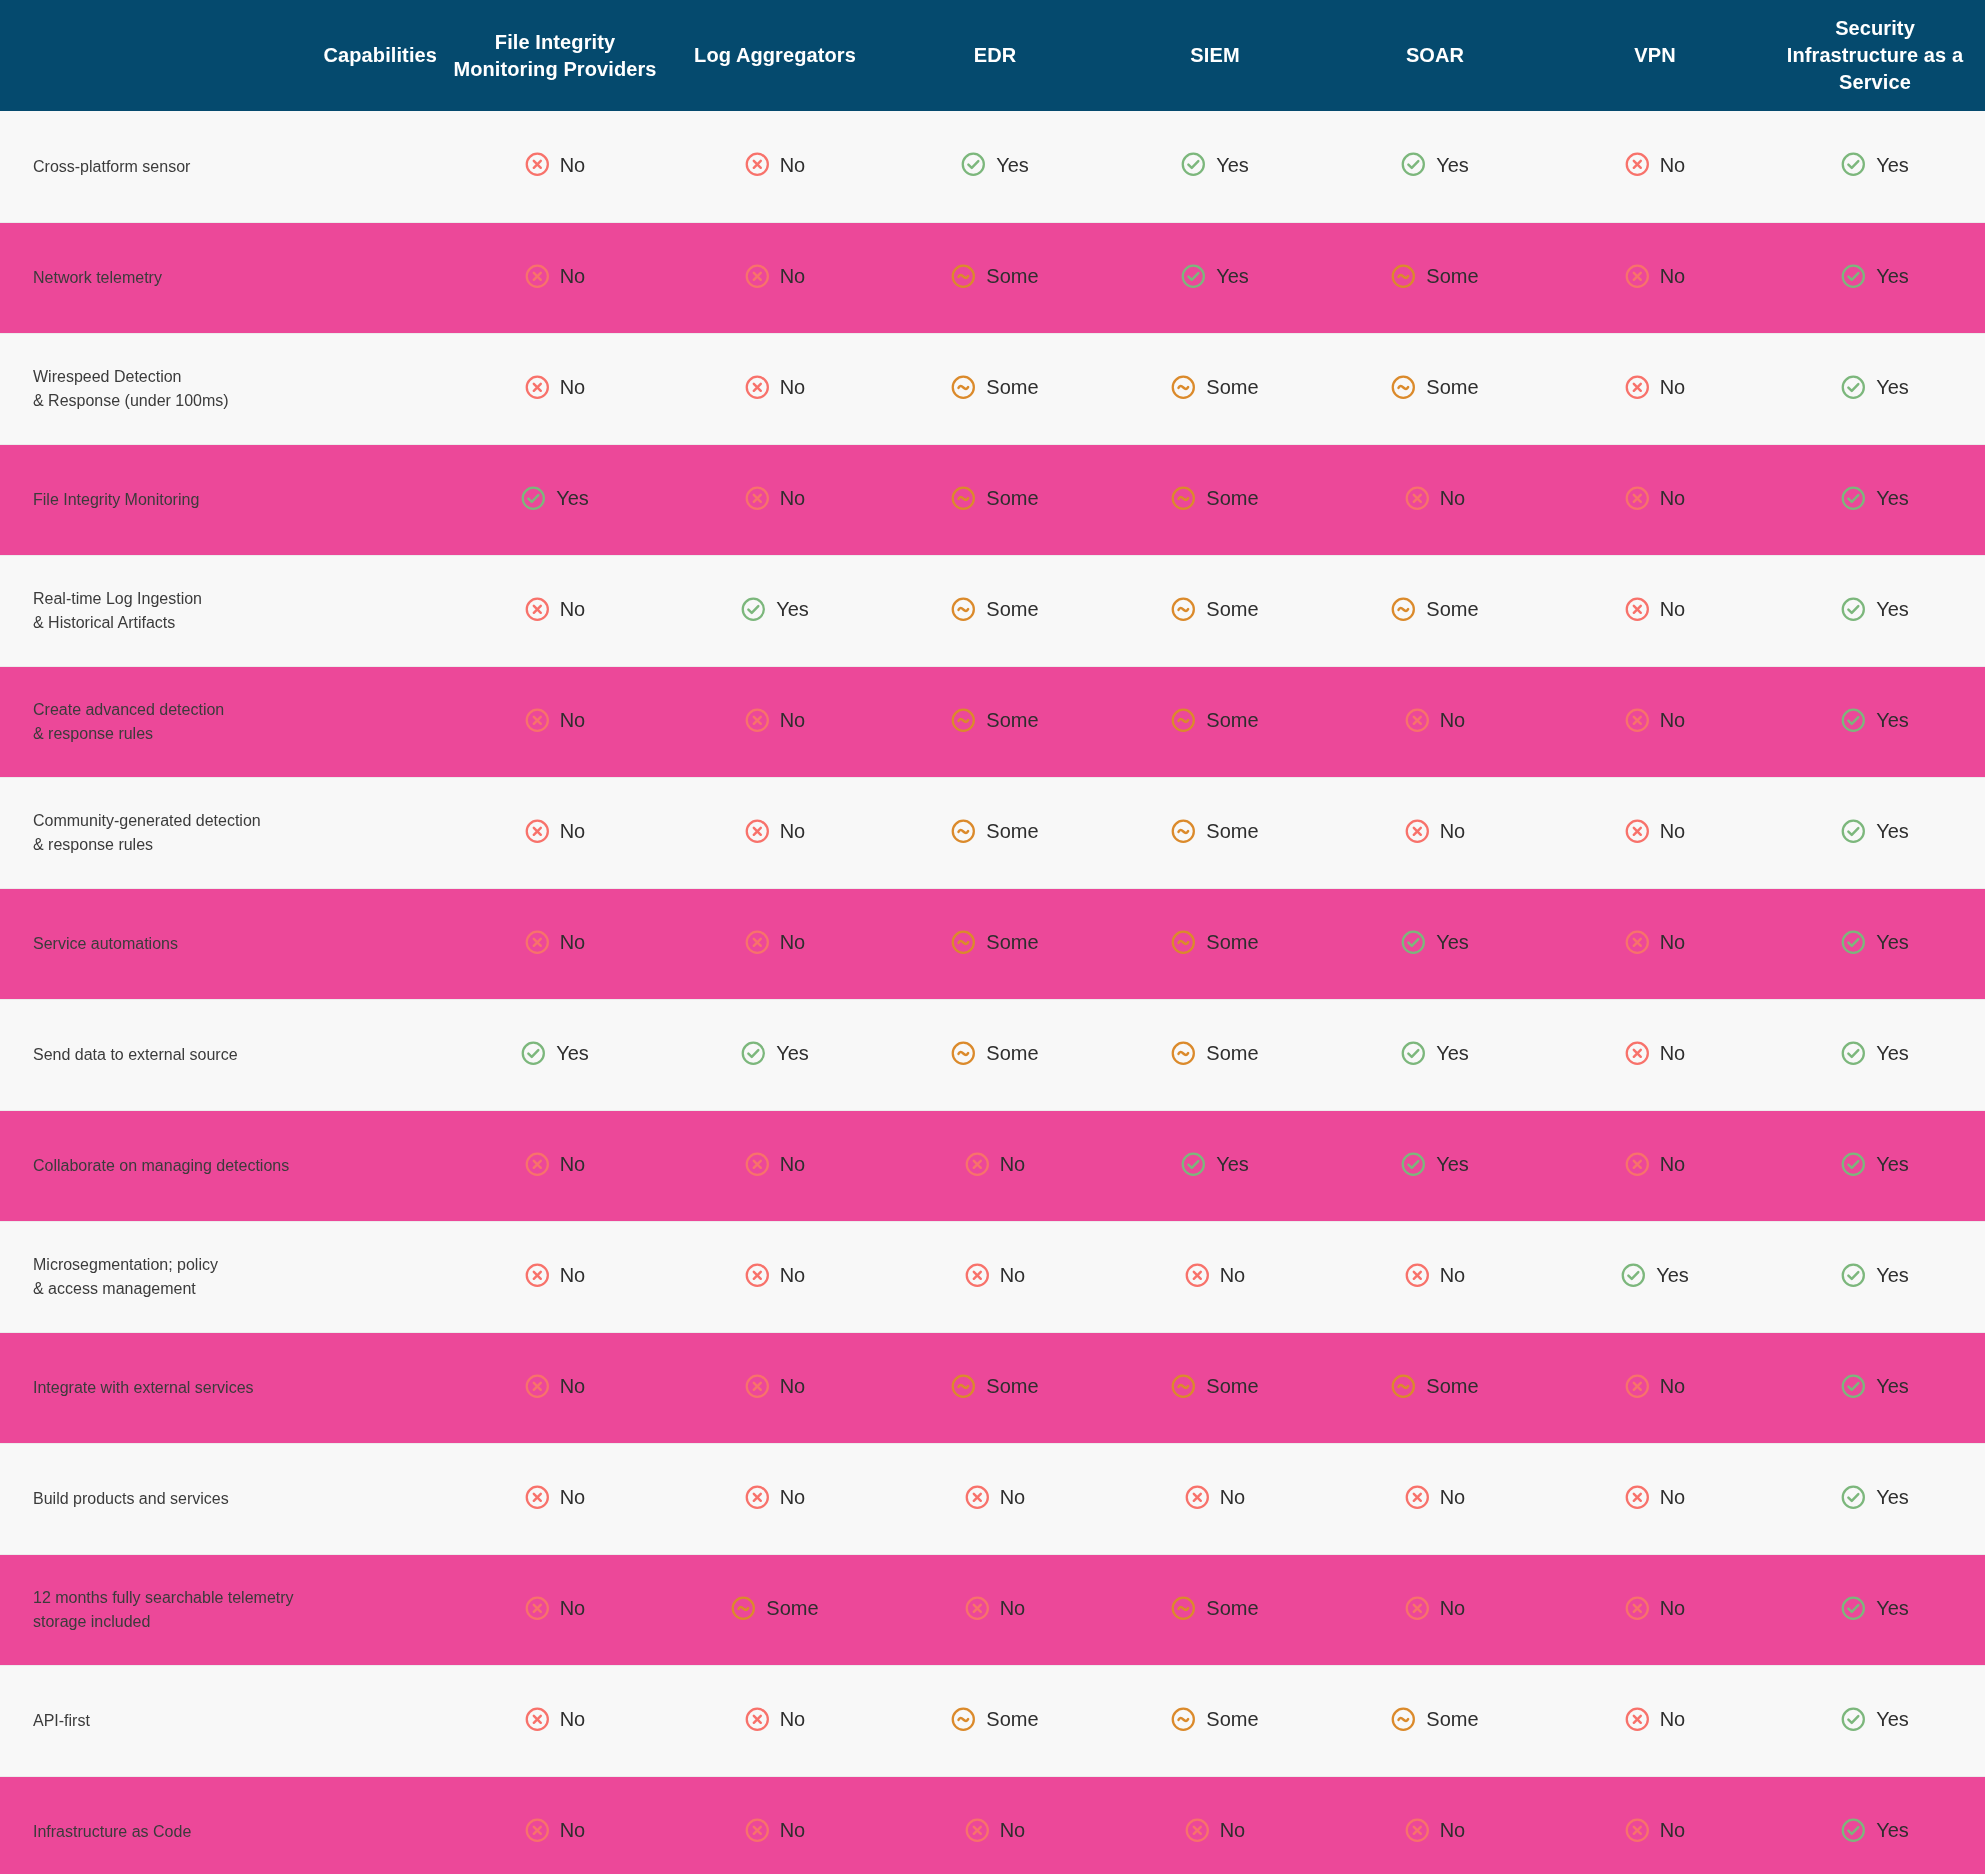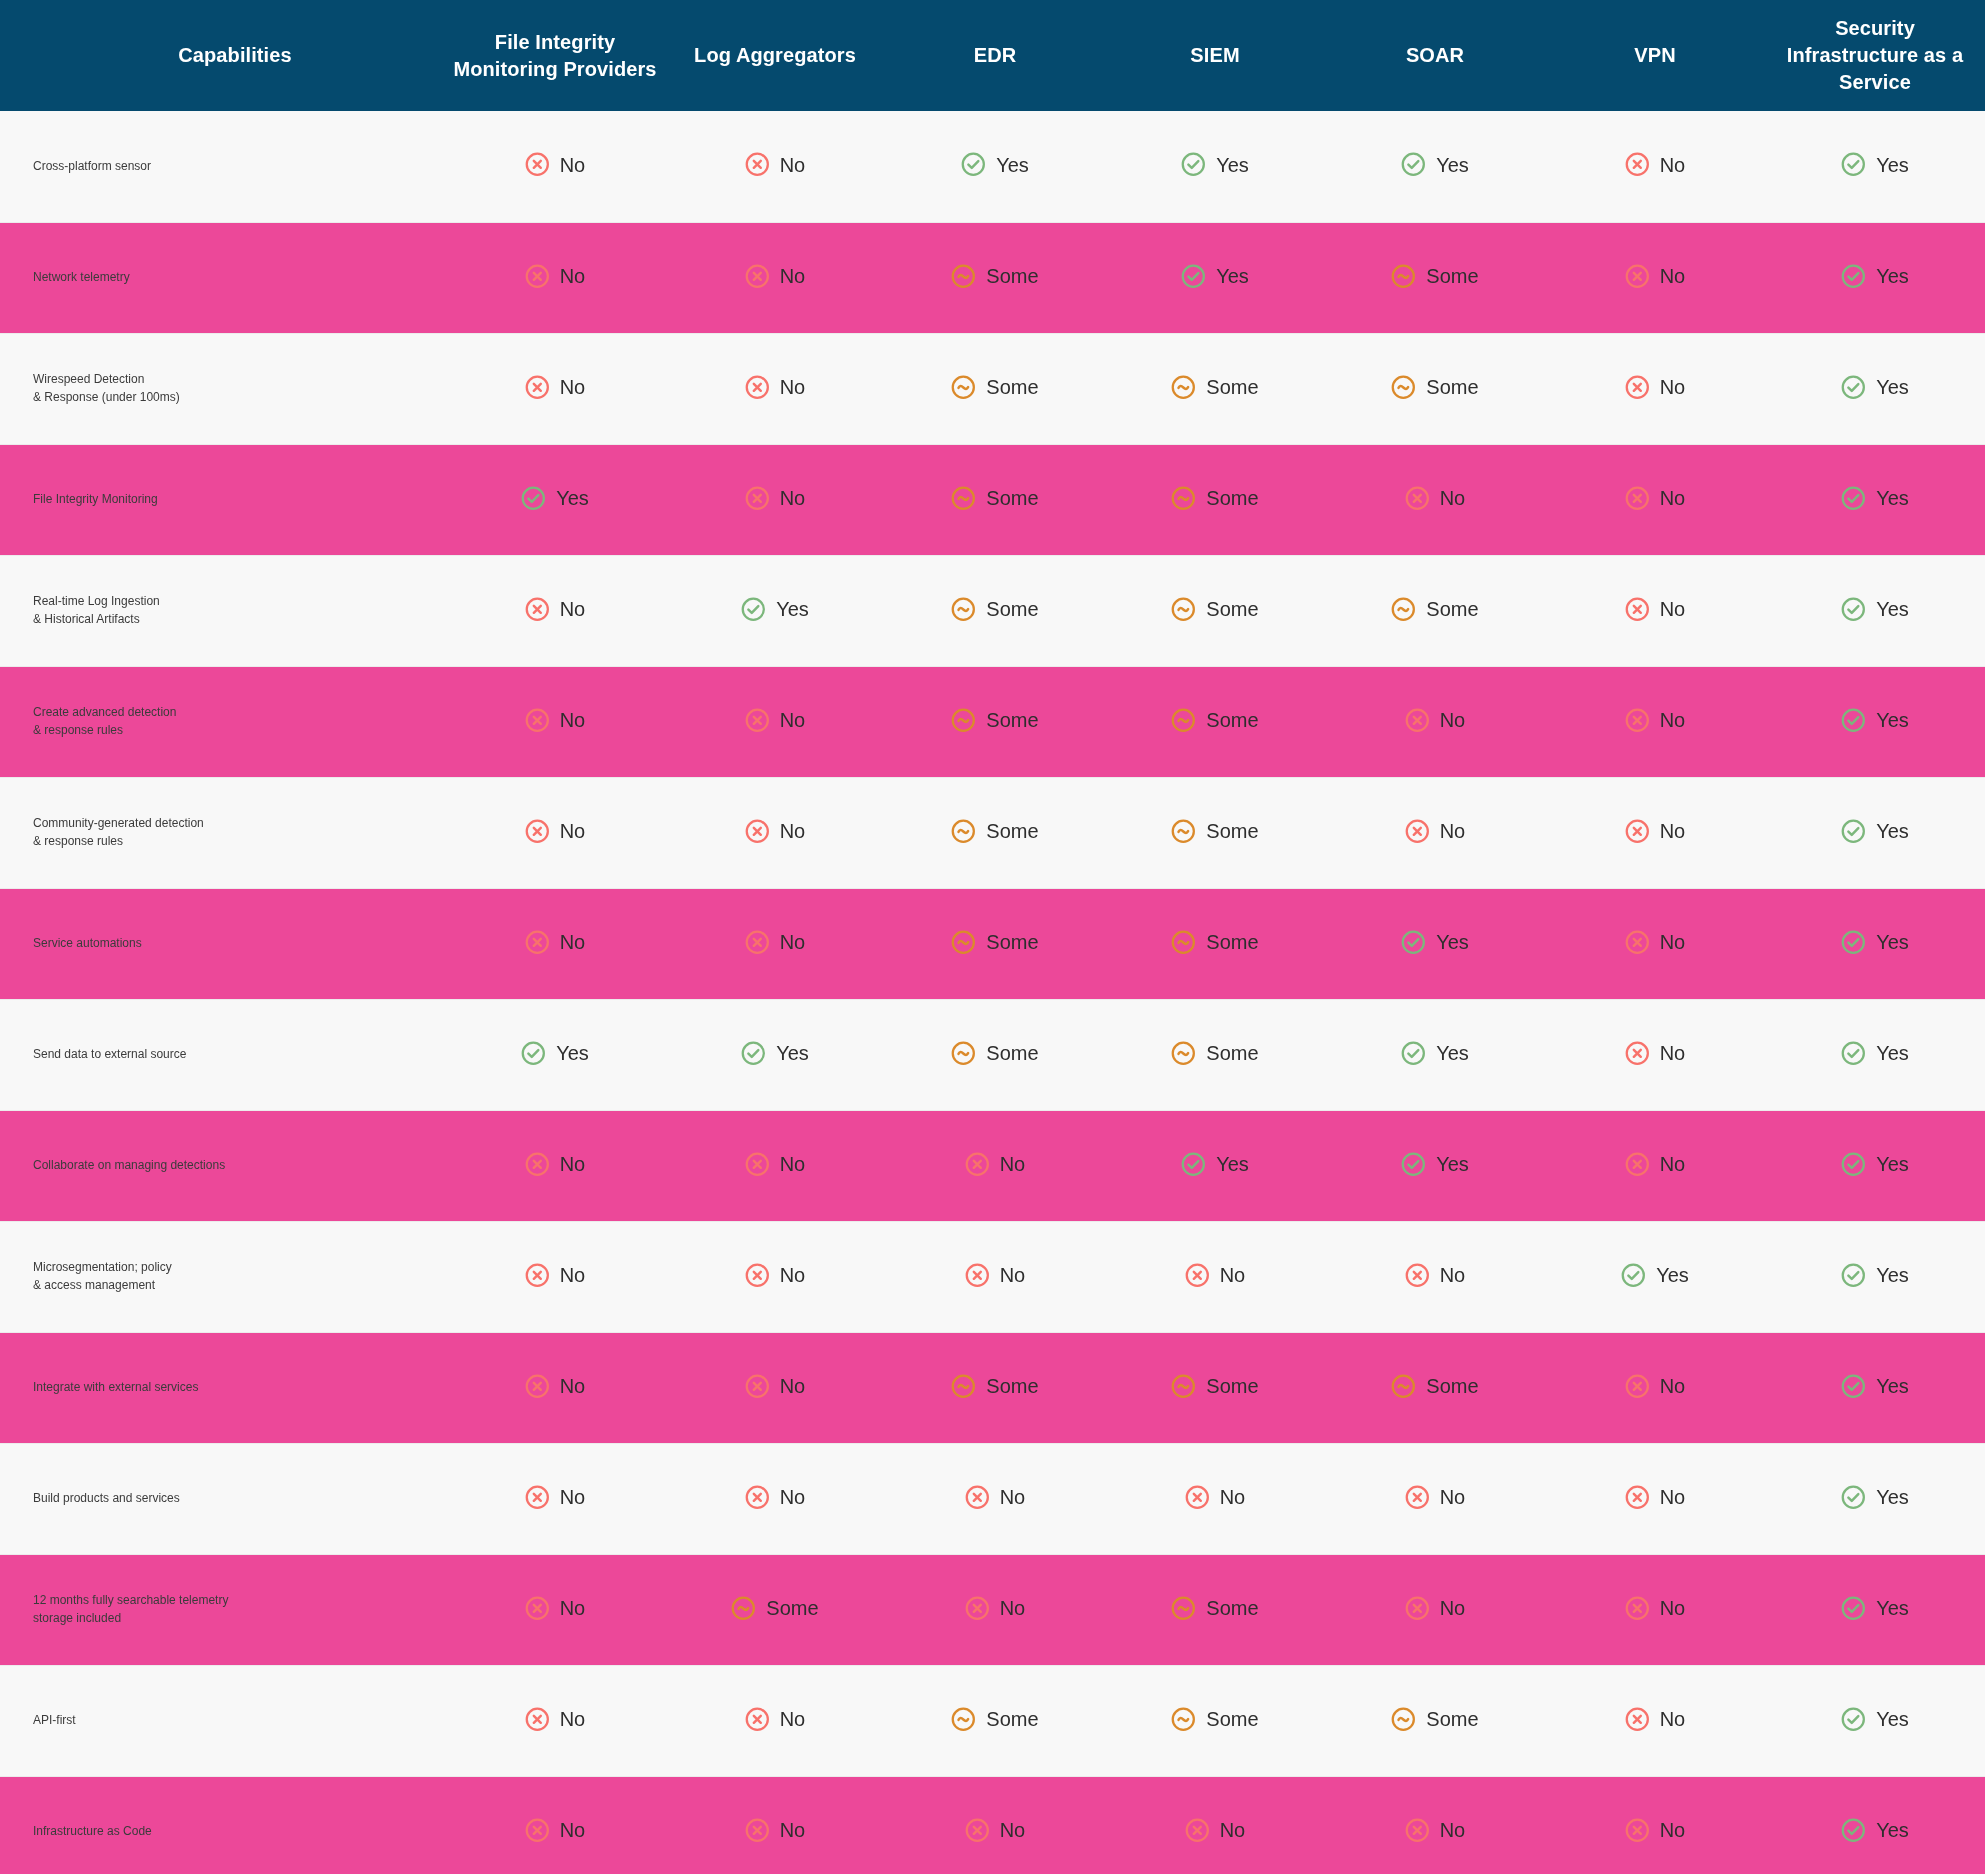--- a/index.html
+++ b/index.html
@@ -26,21 +26,21 @@
     font-size: 20px;
     font-weight: 700;
     line-height: 1.35;
     letter-spacing: 0.1px;
     height: 111px;
     vertical-align: middle;
     padding: 6.4px 8px;
   }
 
   thead th.col-capabilities {
-    text-align: center;
+    text-align: right;
     padding-left: 33px;
     width: 445px;
   }
 
   thead th.col-vendor {
     text-align: center;
     width: 220px;
   }
 
   
@@ -57,21 +57,21 @@
     height: 111px;
     vertical-align: middle;
     padding: 0;
   }
 
   td.cell-capability {
     text-align: left;
     padding-left: 33px;
     padding-right: 14.3px;
     color: #3b3b3b;
-    font-size: 12px;
+    font-size: 16px;
     line-height: 1.45;
     font-weight: 400;
   }
 
   td.cell-value {
     text-align: center;
   }
 
   .value-wrap {
     display: inline-flex;

